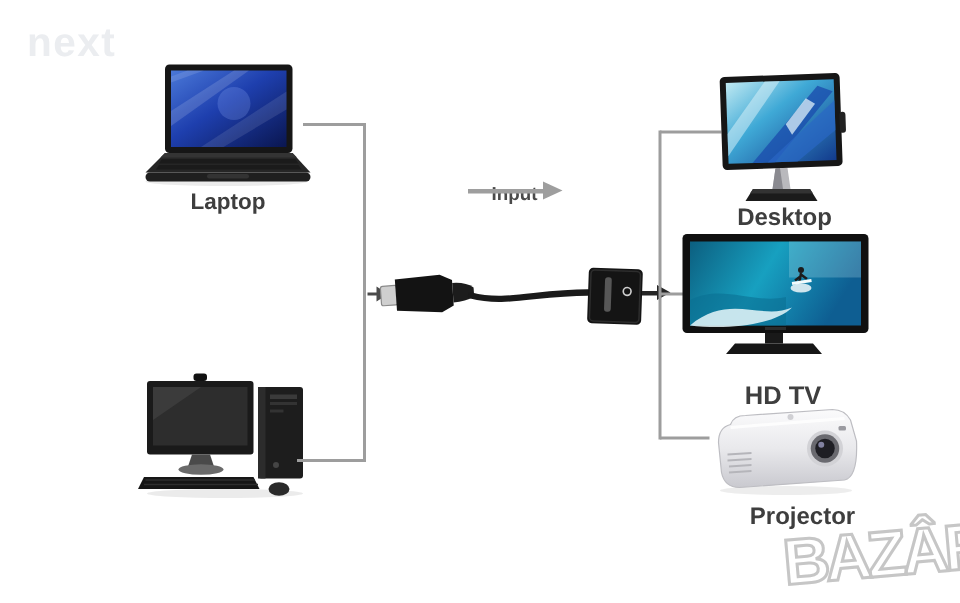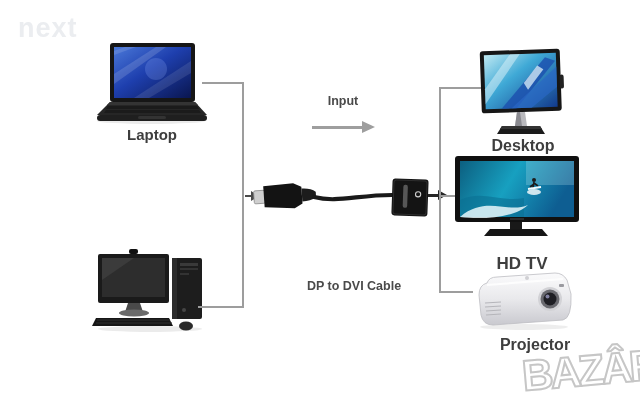--- a/index.html
+++ b/index.html
@@ -86,21 +86,21 @@
     <path d="M4,75 L80,75" stroke="#2e2e2e" stroke-width="1"></path>
     <ellipse cx="94" cy="78" rx="7" ry="4.5" fill="#2a2a2a"></ellipse>
   </svg>
 
   <div class="abs h-line" style="left:202px;top:82px;width:42px;"></div>
   <div class="abs v-line" style="left:242px;top:82px;height:226px;"></div>
   <div class="abs h-line" style="left:198px;top:306px;width:46px;"></div>
   <div class="abs arrow-shaft" style="left:245px;top:195px;width:7px;background:#4a4a4a;"></div>
   <div class="abs tri" style="left:251px;top:191px;border-top:5px solid transparent;border-bottom:5px solid transparent;border-left:8px solid #4a4a4a;"></div>
 
-  <div class="abs small-label" style="left:343px;top:94px;">Input</div>
+  <div class="abs small-label" style="left:343px;top:122px;">Input</div>
   <div class="abs arrow-shaft" style="left:312px;top:126px;width:51px;height:3px;background:#9e9e9e;"></div>
   <div class="abs tri" style="left:362px;top:121px;border-top:6.5px solid transparent;border-bottom:6.5px solid transparent;border-left:13px solid #9e9e9e;"></div>
 
   <svg class="abs" style="left:252px;top:172px;" width="182" height="50" viewBox="0 0 182 50">
     <g transform="rotate(-4 30 25)">
       <rect x="2" y="17" width="11" height="13" rx="1.5" fill="#cfcfcf" stroke="#8a8a8a" stroke-width="0.8"></rect>
       <path d="M12,13 L42,12 L50,16 L50,33 L42,37 L12,34 Z" fill="#131313"></path>
       <path d="M50,18 Q59,18 64,22 L64,28 Q58,31 50,31 Z" fill="#1c1c1c"></path>
     </g>
     <path d="M62,25 C85,31 105,23 140,23" fill="none" stroke="#1a1a1a" stroke-width="4.2" stroke-linecap="round"></path>
@@ -108,21 +108,20 @@
       <rect x="140" y="7" width="36" height="37" rx="3" fill="#141414"></rect>
       <rect x="141.5" y="8.5" width="33" height="34" rx="2.5" fill="none" stroke="#2d2d2d" stroke-width="1"></rect>
       <rect x="151" y="13" width="4.5" height="23" rx="2" fill="#9a9a9a" opacity="0.5"></rect>
       <circle cx="166" cy="22" r="2.6" fill="none" stroke="#cfcfcf" stroke-width="1.1"></circle>
     </g>
   </svg>
 
   <div class="abs arrow-shaft" style="left:428px;top:194px;width:11px;height:3px;background:#262626;"></div>
   <div class="abs tri" style="left:438px;top:190px;border-top:5.5px solid transparent;border-bottom:5.5px solid transparent;border-left:9px solid #262626;"></div>
 
-  <div class="abs small-label" style="left:354px;top:279px;">DP to DVI Cable</div>
 
   <div class="abs v-line" style="left:439px;top:87px;height:206px;"></div>
   <div class="abs h-line" style="left:440px;top:87px;width:41px;"></div>
   <div class="abs h-line" style="left:440px;top:195px;width:23px;"></div>
   <div class="abs h-line" style="left:440px;top:291px;width:33px;"></div>
 
   <svg class="abs" style="left:476px;top:48px;" width="90" height="92" viewBox="0 0 90 92">
     <defs>
       <linearGradient id="monScr" x1="0" y1="0" x2="1" y2="1">
         <stop offset="0" stop-color="#bfe9f2"></stop>

